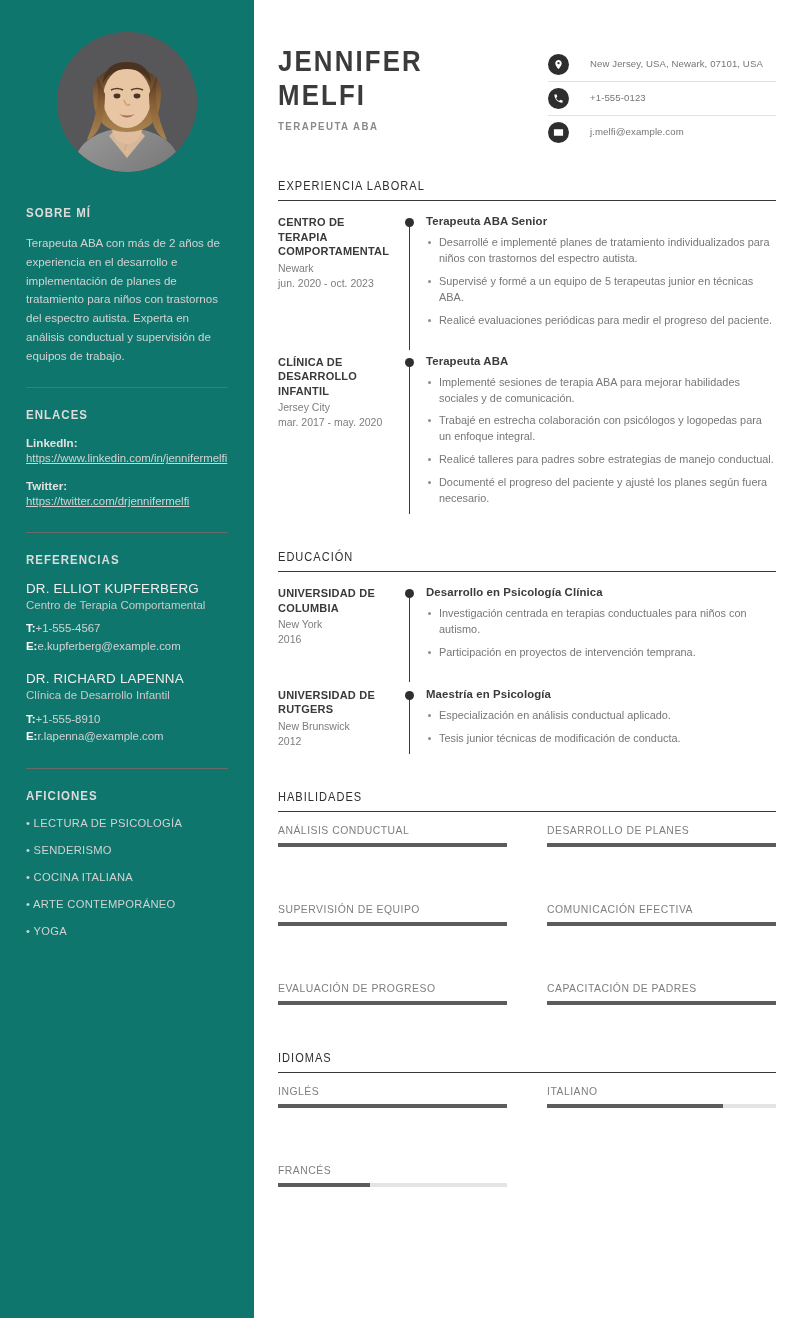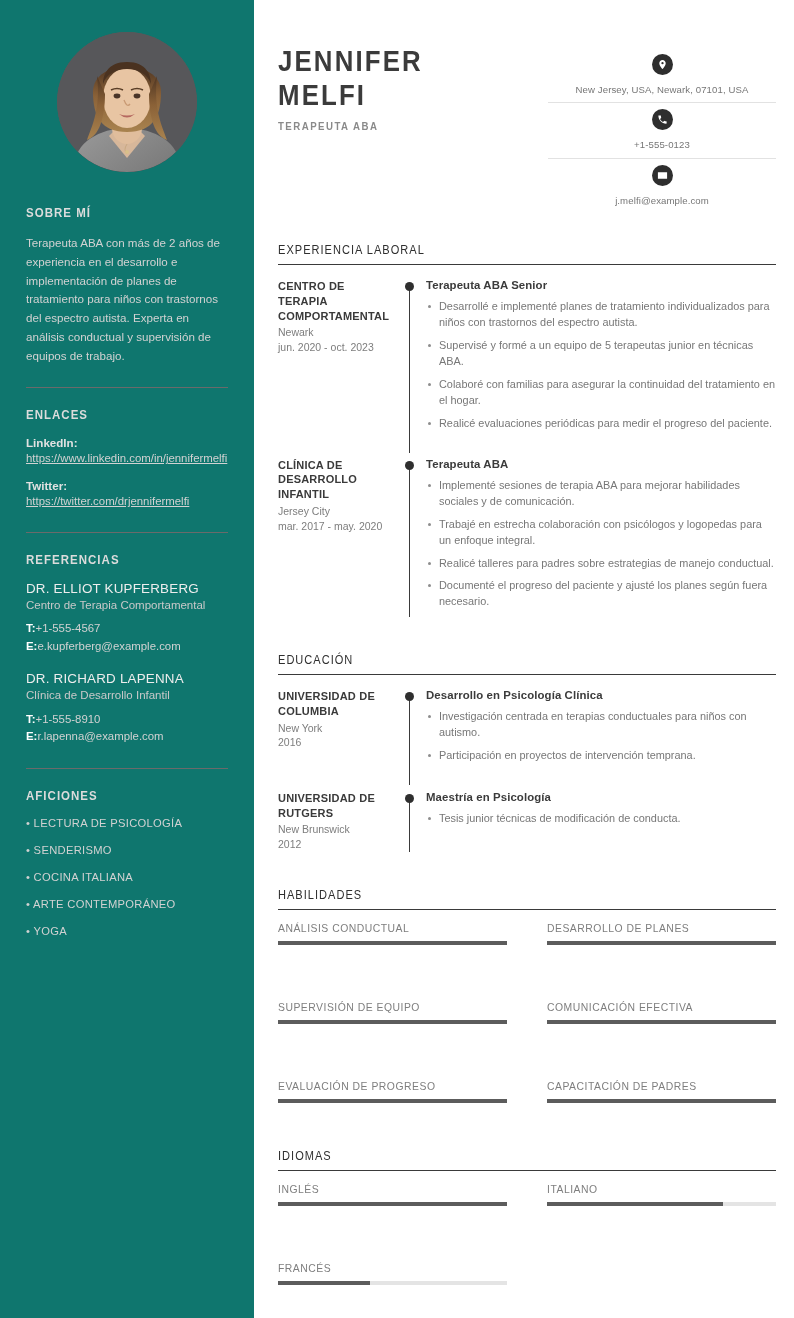--- a/index.html
+++ b/index.html
@@ -132,24 +132,23 @@
     color: #8a8a8a;
     text-transform: uppercase;
     margin-top: 8px;
     transform: scaleX(0.92);
     transform-origin: left top;
   }
   .contacts { width: 228px; margin-top: 4px; }
   .contact-row {
     display: flex;
     align-items: center;
-    gap: 9px;
+    gap: 21px;
     padding: 6px 0;
     border-bottom: 1px solid #e2e2e2;
-    flex-direction: column;
   }
   .contact-row:last-child { border-bottom: none; }
   .cicon {
     flex: 0 0 auto;
     width: 21px; height: 21px;
     border-radius: 50%;
     background: #2e2e2e;
     display: flex;
     align-items: center;
     justify-content: center;
@@ -404,21 +403,20 @@
           <div class="tl-loc">Newark</div>
           <div class="tl-date">jun. 2020 - oct. 2023</div>
         </div>
         <div class="tl-rail">
             <span class="tl-dot"></span>
           </div>
         <div class="tl-right">
           <div class="tl-role">Terapeuta ABA Senior</div>
           <div class="bul">Desarrollé e implementé planes de tratamiento individualizados para niños con trastornos del espectro autista.</div>
           <div class="bul">Supervisé y formé a un equipo de 5 terapeutas junior en técnicas ABA.</div>
-          <div class="bul">Colaboré con familias para asegurar la continuidad del tratamiento en el hogar.</div>
           <div class="bul">Realicé evaluaciones periódicas para medir el progreso del paciente.</div>
         </div>
       </div>
 
       <div class="tl-item last" style="padding-top:19px;">
         <div class="tl-left">
           <div class="tl-org">CLÍNICA DE DESARROLLO INFANTIL</div>
           <div class="tl-loc">Jersey City</div>
           <div class="tl-date">mar. 2017 - may. 2020</div>
         </div>
@@ -458,20 +456,21 @@
         <div class="tl-left">
           <div class="tl-org">UNIVERSIDAD DE RUTGERS</div>
           <div class="tl-loc">New Brunswick</div>
           <div class="tl-date">2012</div>
         </div>
         <div class="tl-rail">
             <span class="tl-dot"></span>
           </div>
         <div class="tl-right">
           <div class="tl-role">Maestría en Psicología</div>
+          <div class="bul">Especialización en análisis conductual aplicado.</div>
           <div class="bul">Tesis junior técnicas de modificación de conducta.</div>
         </div>
       </div>
     </section>
 
     <section class="sect" style="margin-top:36px;">
       <div class="sect-title"><span>HABILIDADES</span></div>
       <div class="bar-grid">
         <div class="bar-item">
           <div class="bar-label">ANÁLISIS CONDUCTUAL</div>

